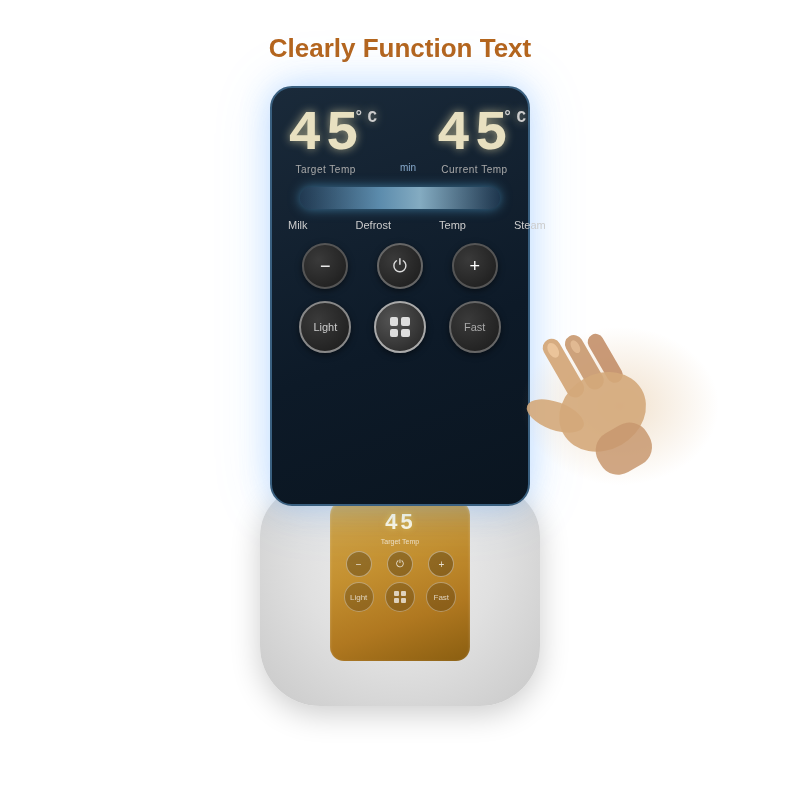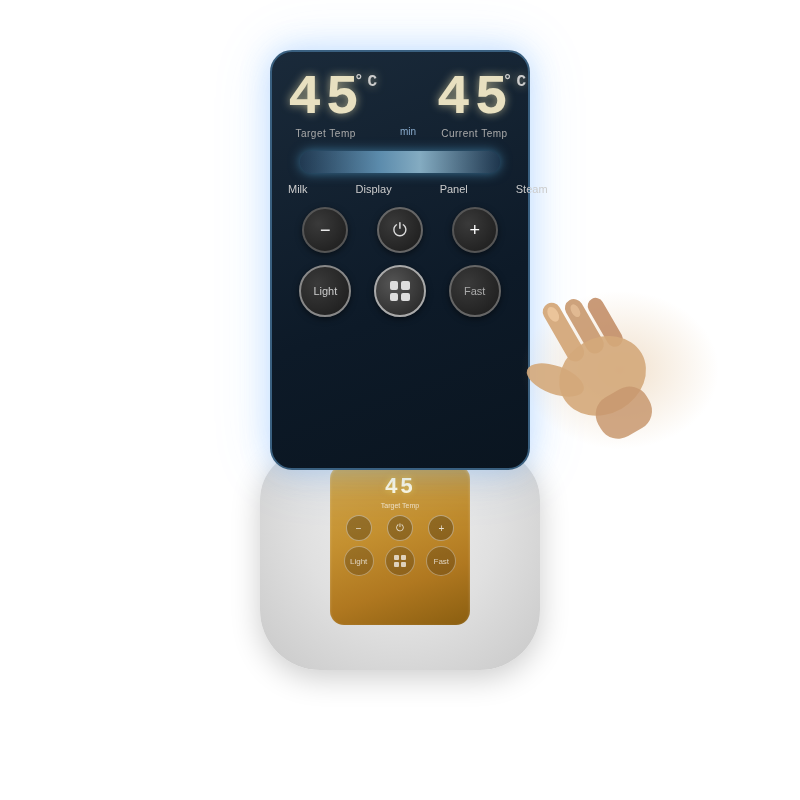--- a/index.html
+++ b/index.html
@@ -339,20 +339,21 @@
     .hand-svg {
       width: 180px;
       height: 180px;
     }
 
   </style>
 </head>
 <body>
 
 <div class="header-text">
+  <div>Clearly Function Text</div>
 </div>
 
 <div class="scene-container">
 
   <div class="touch-panel">
 
     <div class="temp-display-row">
       <div class="temp-block">
         <div class="temp-value">
           <span>45</span><span class="degree-c">°C</span>
@@ -365,22 +366,22 @@
           <span>45</span><span class="degree-c">°C</span>
         </div>
         <div class="temp-label">Current Temp</div>
       </div>
     </div>
 
     <div class="glow-bar"></div>
 
     <div class="mode-labels">
       <span class="mode-label">Milk</span>
-      <span class="mode-label">Display</span>
-      <span class="mode-label">Panel</span>
+      <span class="mode-label">Defrost</span>
+      <span class="mode-label">Temp</span>
       <span class="mode-label">Steam</span>
     </div>
 
     <div class="btn-row">
       <div class="circle-btn">
         <span>−</span>
       </div>
       <div class="circle-btn power">
         <span class="power-icon">⏻</span>
       </div>

